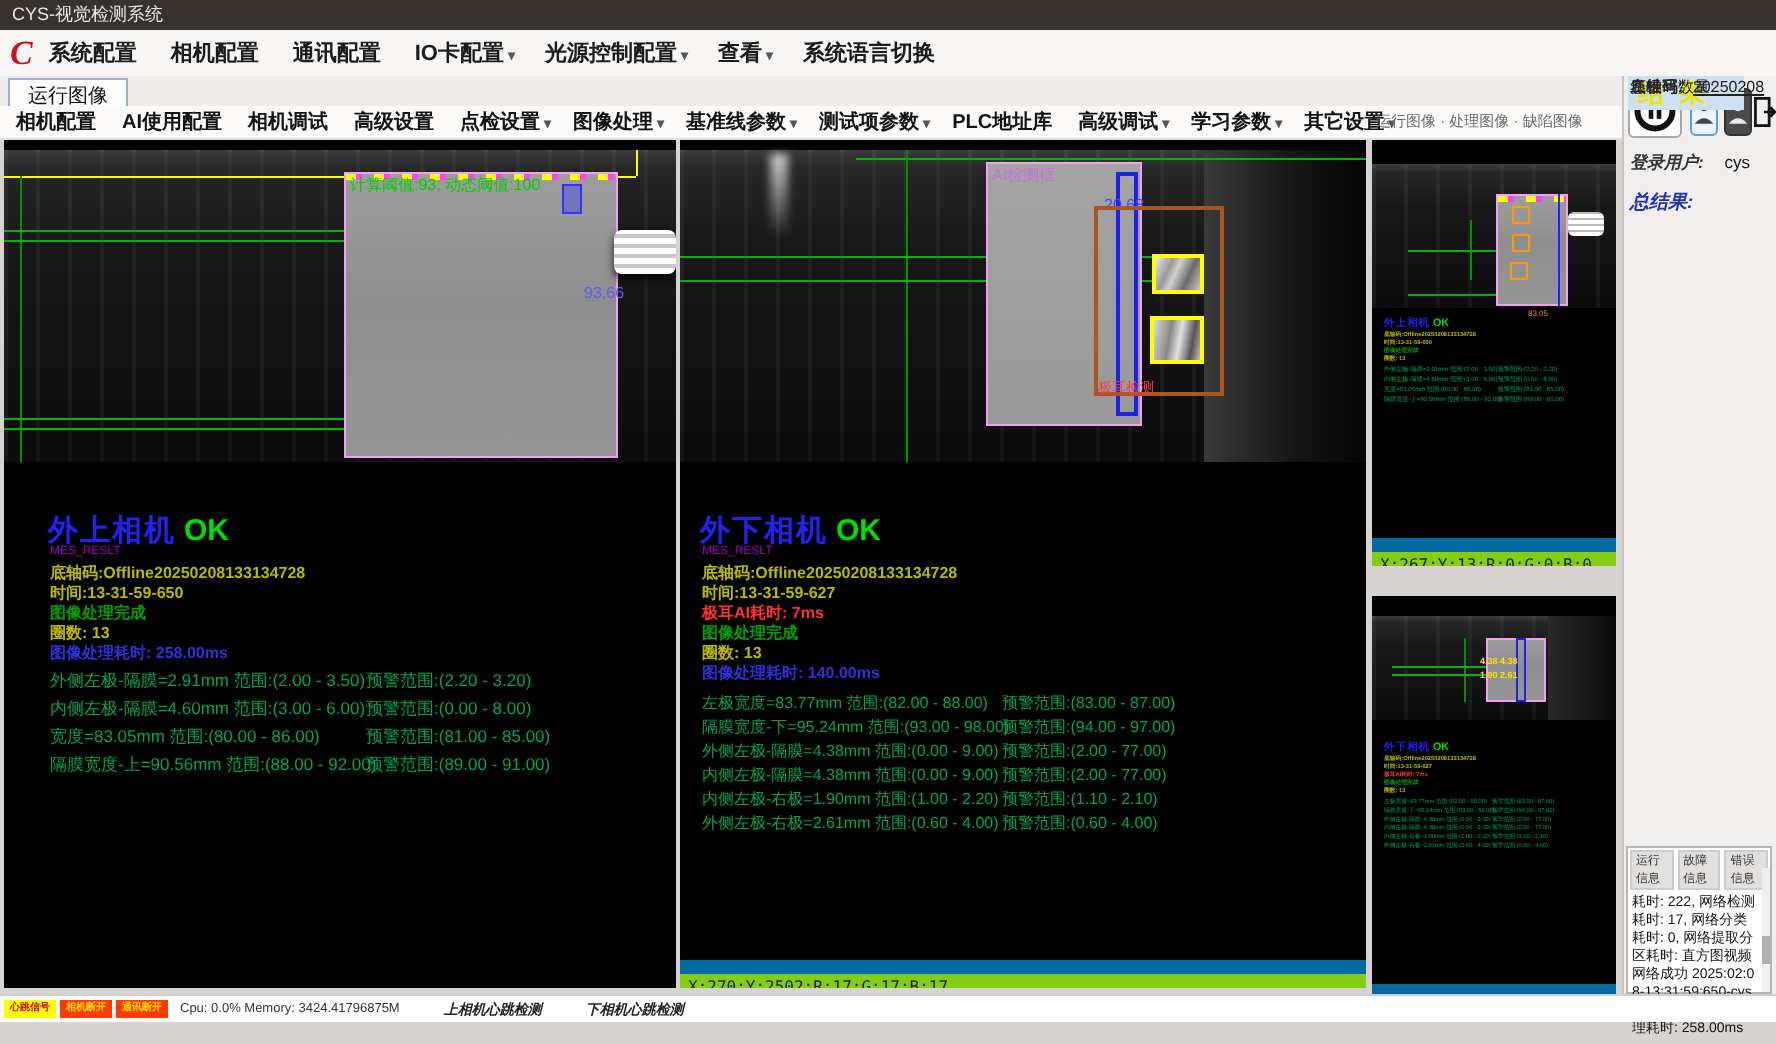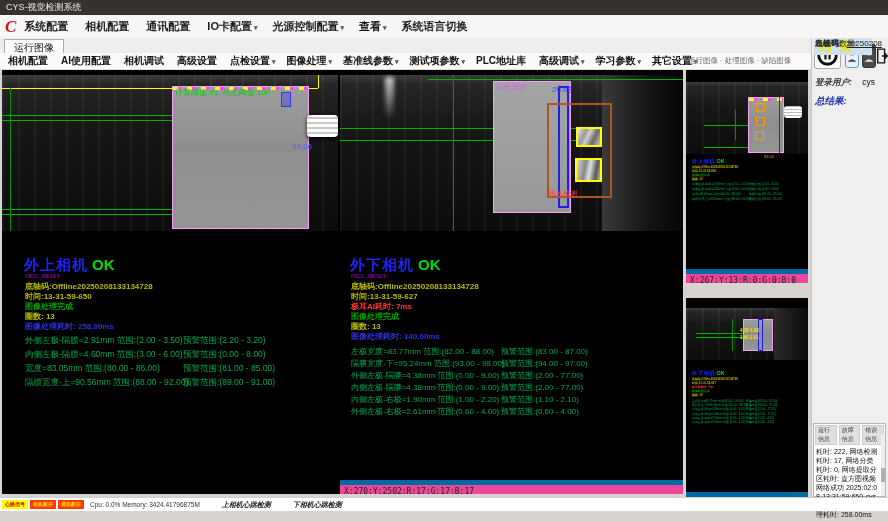--- a/index.html
+++ b/index.html
@@ -12,21 +12,21 @@
   .menu-item{font-size:11px;font-weight:bold;color:#1c1c1c;margin-right:15px;white-space:nowrap;}
   .menu-item .arr{font-size:7px;color:#555;margin-left:2px;}
   #tabrow{left:0;top:38px;width:811px;height:15px;background:#efedeb;border-bottom:1px solid #d8d6d4;}
   #runtab{left:4px;top:1px;padding:1px 9px;background:#fdfdfd;border:1px solid #9ab0c8;border-bottom:none;font-size:10px;color:#111;display:inline-block;position:absolute;}
   #toolbar{left:0;top:53px;width:811px;height:16px;background:#fbfaf9;border-bottom:1px solid #e0dedc;display:flex;align-items:center;}
   .tool-item{font-size:10px;font-weight:bold;color:#141414;margin-right:11px;white-space:nowrap;}
   .tool-item .arr{font-size:7px;color:#555;margin-left:2px;}
   #view-hint{left:688px;top:56px;font-size:7.5px;color:#6a6a6a;position:absolute;}
   
   .panel{background:#000;position:absolute;overflow:hidden;}
-  .pstatus{position:absolute;left:0;bottom:0;width:100%;height:14px;background:#ec4899;border-top:5px solid #0369a1;color:#222;font-family:"DejaVu Sans Mono",monospace;font-size:8px;line-height:14px;padding-left:4px;box-sizing:border-box;}
+  .pstatus{position:absolute;left:0;bottom:0;width:100%;height:14px;background:#84cc16;border-top:7px solid #0369a1;color:#222;font-family:"DejaVu Sans Mono",monospace;font-size:8px;line-height:14px;padding-left:4px;box-sizing:border-box;}
   .photo{position:absolute;background:
     repeating-linear-gradient(90deg, rgba(255,255,255,.045) 0 2px, rgba(255,255,255,0) 2px 16px),
     linear-gradient(180deg,#3c3c3c 0%,#262626 6%,#181818 30%,#111 70%,#0c0c0c 100%);}
   .grayblock{position:absolute;background:linear-gradient(180deg,#9d9d9d,#8e8e8e 45%,#959595);border:1px solid #f2a0f2;box-sizing:border-box;}
   .ticks{position:absolute;left:0;top:0;width:100%;height:3px;background:repeating-linear-gradient(90deg,#ffff00 0 5px,#ff40ff 5px 8px,transparent 8px 14px);}
   .gline{position:absolute;background:#00b400;height:1px;}
   .gvline{position:absolute;background:#009000;width:1px;}
   .yline{position:absolute;background:#ffff00;}
   .ov-label{position:absolute;font-size:8px;white-space:nowrap;}
   
@@ -116,21 +116,21 @@
 
       <span class="tool-item"><span>高级调试</span><span class="arr">▾</span></span>
 
       <span class="tool-item"><span>学习参数</span><span class="arr">▾</span></span>
 
       <span class="tool-item"><span>其它设置</span><span class="arr">▾</span></span>
     </span>
 </div>
 <span id="view-hint">运行图像 · 处理图像 · 缺陷图像</span>
 
-<div class="panel" style="left:2px;top:70px;width:336px;height:424px;padding-left:48px;">
+<div class="panel" style="left:2px;top:70px;width:336px;height:424px;">
   <div class="photo" style="left:0;top:5px;width:336px;height:156px;"></div>
   <div class="yline" style="left:0;top:18px;width:316px;height:1px;"></div>
   <div class="yline" style="left:316px;top:5px;width:1px;height:13px;"></div>
   <div class="gvline" style="left:8px;top:18px;height:143px;"></div>
   <div class="gline" style="left:0;top:45px;width:306px;"></div>
   <div class="gline" style="left:0;top:50px;width:306px;"></div>
   <div class="gline" style="left:0;top:139px;width:306px;"></div>
   <div class="gline" style="left:0;top:144px;width:306px;"></div>
   <div class="grayblock" style="left:170px;top:16px;width:137px;height:143px;">
     <div class="ticks"></div>
@@ -177,21 +177,21 @@
   <div class="photo" style="left:0;top:5px;width:343px;height:156px;"></div>
   <div class="abs" style="left:262px;top:5px;width:81px;height:156px;background:linear-gradient(90deg,#3a3a3a,#161616 55%,#050505);"></div>
   <div class="abs" style="left:45px;top:7px;width:9px;height:42px;background:linear-gradient(180deg,rgba(255,255,255,.75),rgba(255,255,255,0));filter:blur(2px);"></div>
   <div class="gline" style="left:88px;top:9px;width:255px;"></div>
   <div class="gvline" style="left:113px;top:5px;height:156px;"></div>
   <div class="gline" style="left:0;top:58px;width:242px;"></div>
   <div class="gline" style="left:0;top:70px;width:242px;"></div>
   <div class="grayblock" style="left:153px;top:11px;width:78px;height:132px;background:linear-gradient(180deg,#a4a4a4,#989898);"></div>
   <div class="ov-label" style="left:156px;top:12px;color:#c86fe0;">AI检测框</div>
   <div class="abs" style="left:218px;top:16px;width:11px;height:122px;border:2px solid #1f1fe8;box-sizing:border-box;"></div>
-  <div class="ov-label" style="left:212px;top:15px;color:#4545ff;">20.68</div>
+  <div class="ov-label" style="left:212px;top:28px;color:#4545ff;">20.68</div>
   <div class="abs" style="left:207px;top:33px;width:65px;height:95px;border:2px solid #aa5522;box-sizing:border-box;"></div>
   <div class="abs" style="left:236px;top:57px;width:26px;height:20px;border:2px solid #ffff00;box-sizing:border-box;background:linear-gradient(115deg,#e8e8e8 0%,#9a9a9a 30%,#d0d0d0 45%,#6a6a6a 70%,#c8c8c8 100%);"></div>
   <div class="abs" style="left:235px;top:88px;width:27px;height:24px;border:2px solid #ffff00;box-sizing:border-box;background:linear-gradient(100deg,#dadada 0%,#888 35%,#e0e0e0 55%,#555 80%,#bbb 100%);"></div>
   <div class="ov-label" style="left:209px;top:119px;color:#ff4040;font-size:7px;">极耳检测</div>
 
   <div class="res-title" style="left:10px;top:186px;">
     <span>外下相机</span><span class="ok">OK</span>
   </div>
   <div class="res-mes" style="left:11px;top:203px;">MES_RESLT</div>
   <div class="res-line" style="left:11px;top:211px;">底轴码:Offline20250208133134728</div>

